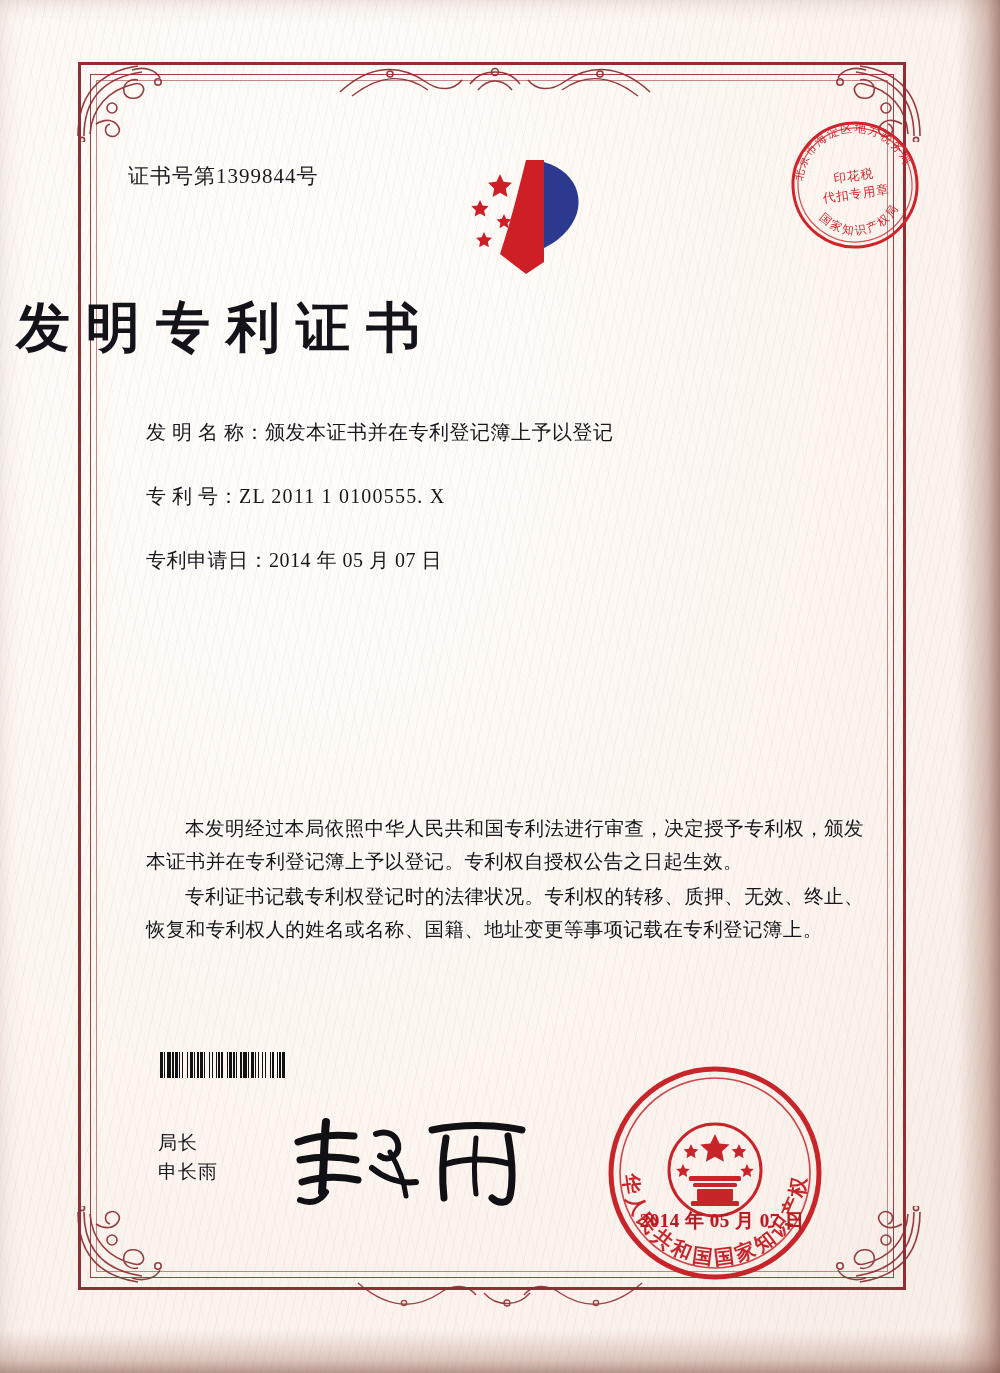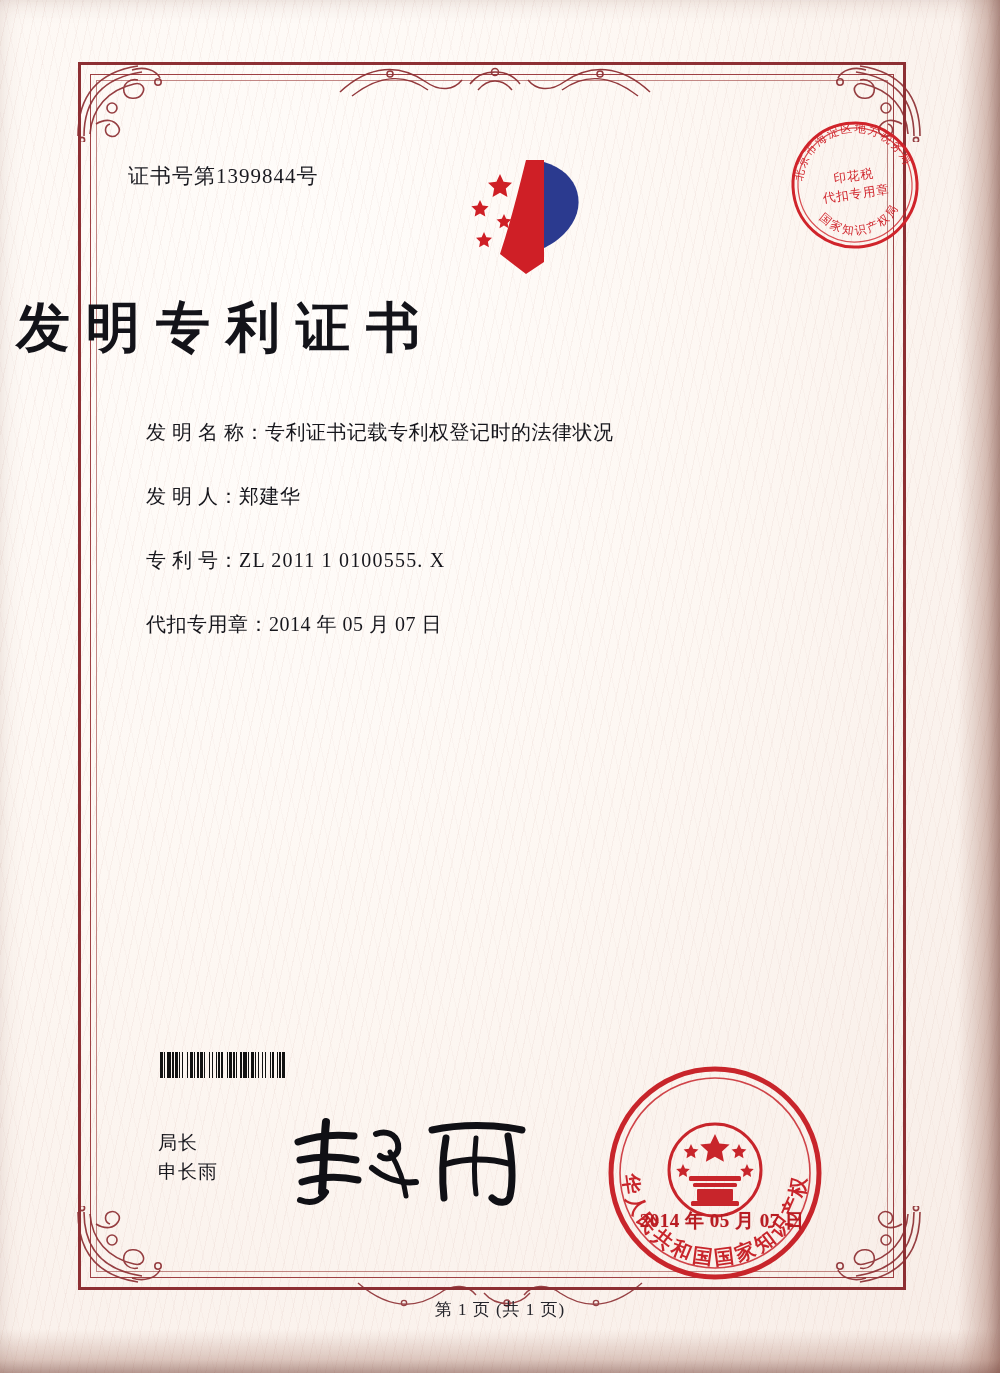--- a/index.html
+++ b/index.html
@@ -375,37 +375,35 @@
         <text x="75" y="88" font-size="12.5" fill="#d0242b" text-anchor="middle" font-family="'Liberation Serif',serif" letter-spacing="1">代扣专用章</text>
       </g>
     </svg>
   </div>
 
   <div class="doc-title">发明专利证书</div>
 
   <div class="fields">
     <div class="field-row">
       <span class="field-label">发 明 名 称：</span>
-      <span class="field-value">专利证书记载专利权登记时的法律状况</span>
-    </div>
-    <div class="field-row">
-      <span class="field-label">发 明 人：</span>
-      <span class="field-value">郑建华</span>
+      <span class="field-value">颁发本证书并在专利登记簿上予以登记</span>
     </div>
     <div class="field-row">
       <span class="field-label">专 利 号：</span>
       <span class="field-value mono">ZL 2011 1 0100555. X</span>
     </div>
     <div class="field-row">
-      <span class="field-label">代扣专用章：</span>
+      <span class="field-label">专利申请日：</span>
       <span class="field-value">2014 年 05 月 07 日</span>
     </div>
   </div>
 
   <div class="body-text">
+    <p>本发明经过本局依照中华人民共和国专利法进行审查，决定授予专利权，颁发本证书并在专利登记簿上予以登记。专利权自授权公告之日起生效。</p>
+    <p>专利证书记载专利权登记时的法律状况。专利权的转移、质押、无效、终止、恢复和专利权人的姓名或名称、国籍、地址变更等事项记载在专利登记簿上。</p>
   </div>
 
   <div class="barcode" id="barcode">
       <i style="width:3px"></i>
       <i style="width:1px;background:transparent"></i>
       <i style="width:1px"></i>
       <i style="width:2px;background:transparent"></i>
       <i style="width:4px"></i>
       <i style="width:1px;background:transparent"></i>
       <i style="width:2px"></i>
@@ -523,19 +521,18 @@
           <rect x="-5" y="19" width="3" height="12"></rect>
           <rect x="4" y="19" width="3" height="12"></rect>
           <rect x="11" y="19" width="3" height="12"></rect>
           <rect x="-24" y="31" width="48" height="5" rx="1.5"></rect>
         </g>
       </g>
     </svg>
   </div>
   <div class="seal-date">2014 年 05 月 07 日</div>
 
-  <div class="footer">第 1 页 (共 1 页)</div>
 
   <div class="right-dark"></div>
   <div class="bottom-dark"></div>
   <div class="edge-shadow"></div>
 
 </div>
 
 </body></html>

